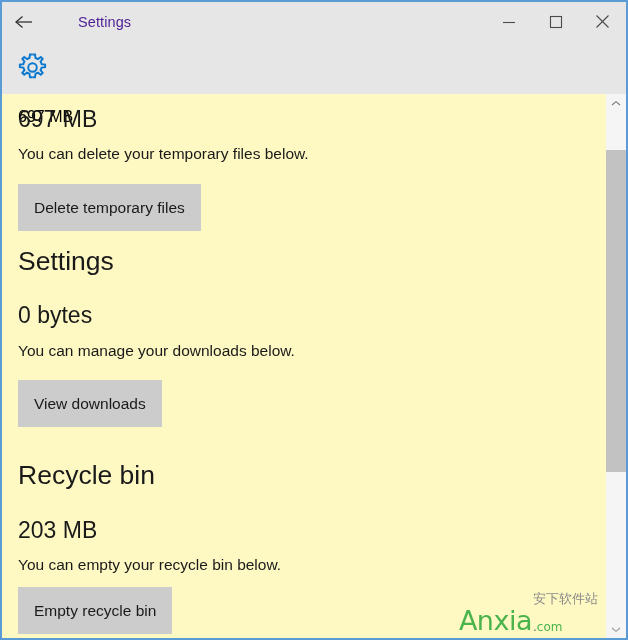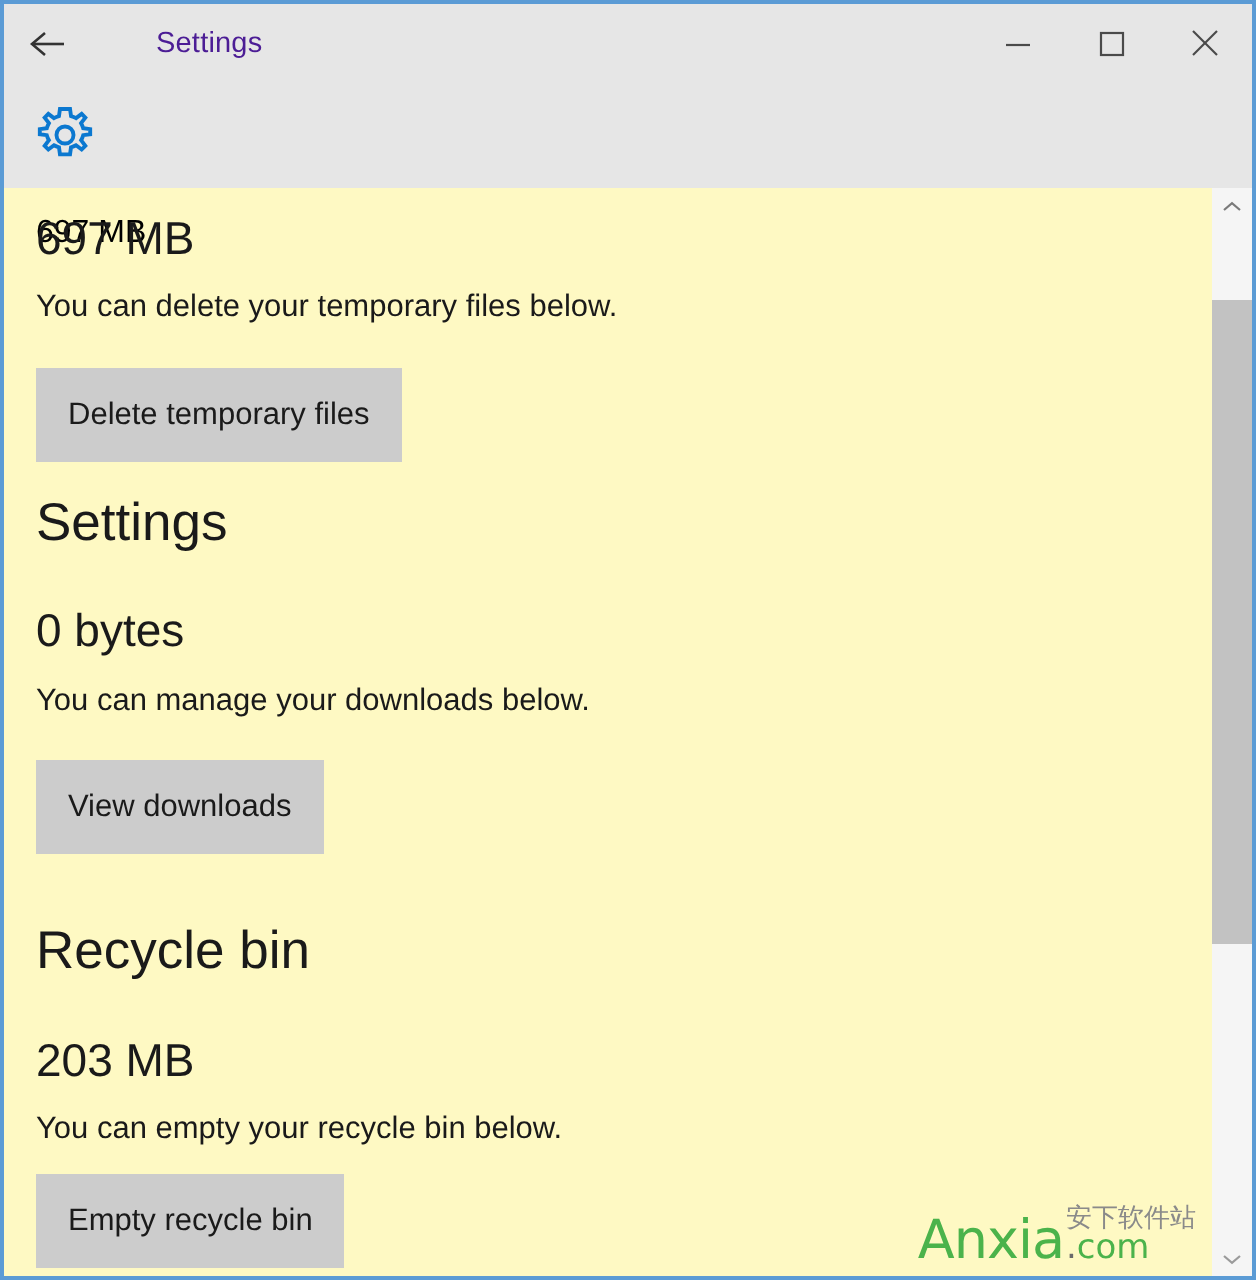--- a/index.html
+++ b/index.html
@@ -211,23 +211,24 @@
   }
   .wm-cn {
     font-family: "DejaVu Sans", sans-serif;
     font-size: 13px;
     color: #8a8a8a;
     line-height: 1;
     letter-spacing: 0px;
   }
   .wm-dot-com {
     font-family: "DejaVu Sans", sans-serif;
-    font-size: 17px;
+    font-size: 12px;
     color: #4bb34b;
     line-height: 1;
+    margin-top: 16px;
   }
   .wm-dot { color: #6a6a6a; }
 </style>
 </head>
 <body>
 
 <div class="window">
 
   <div class="titlebar">
 

